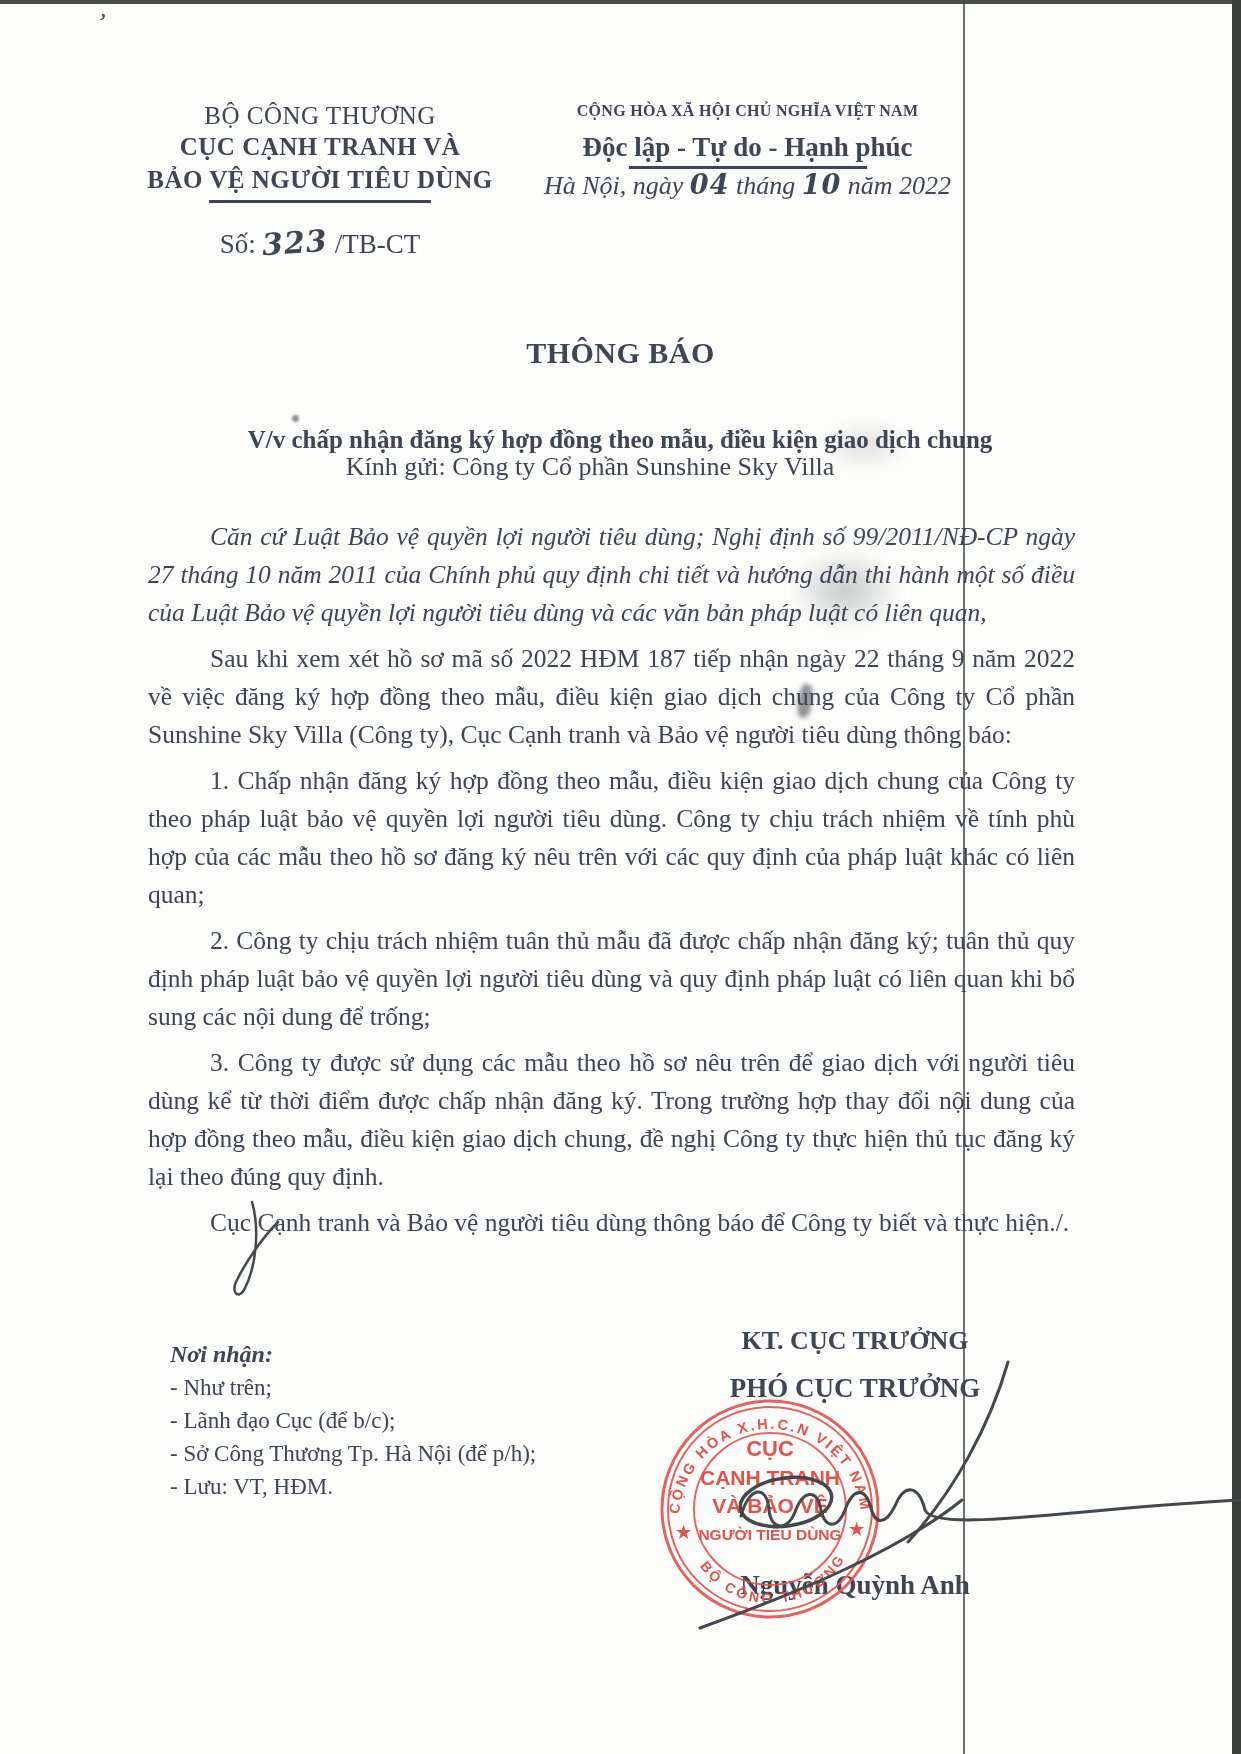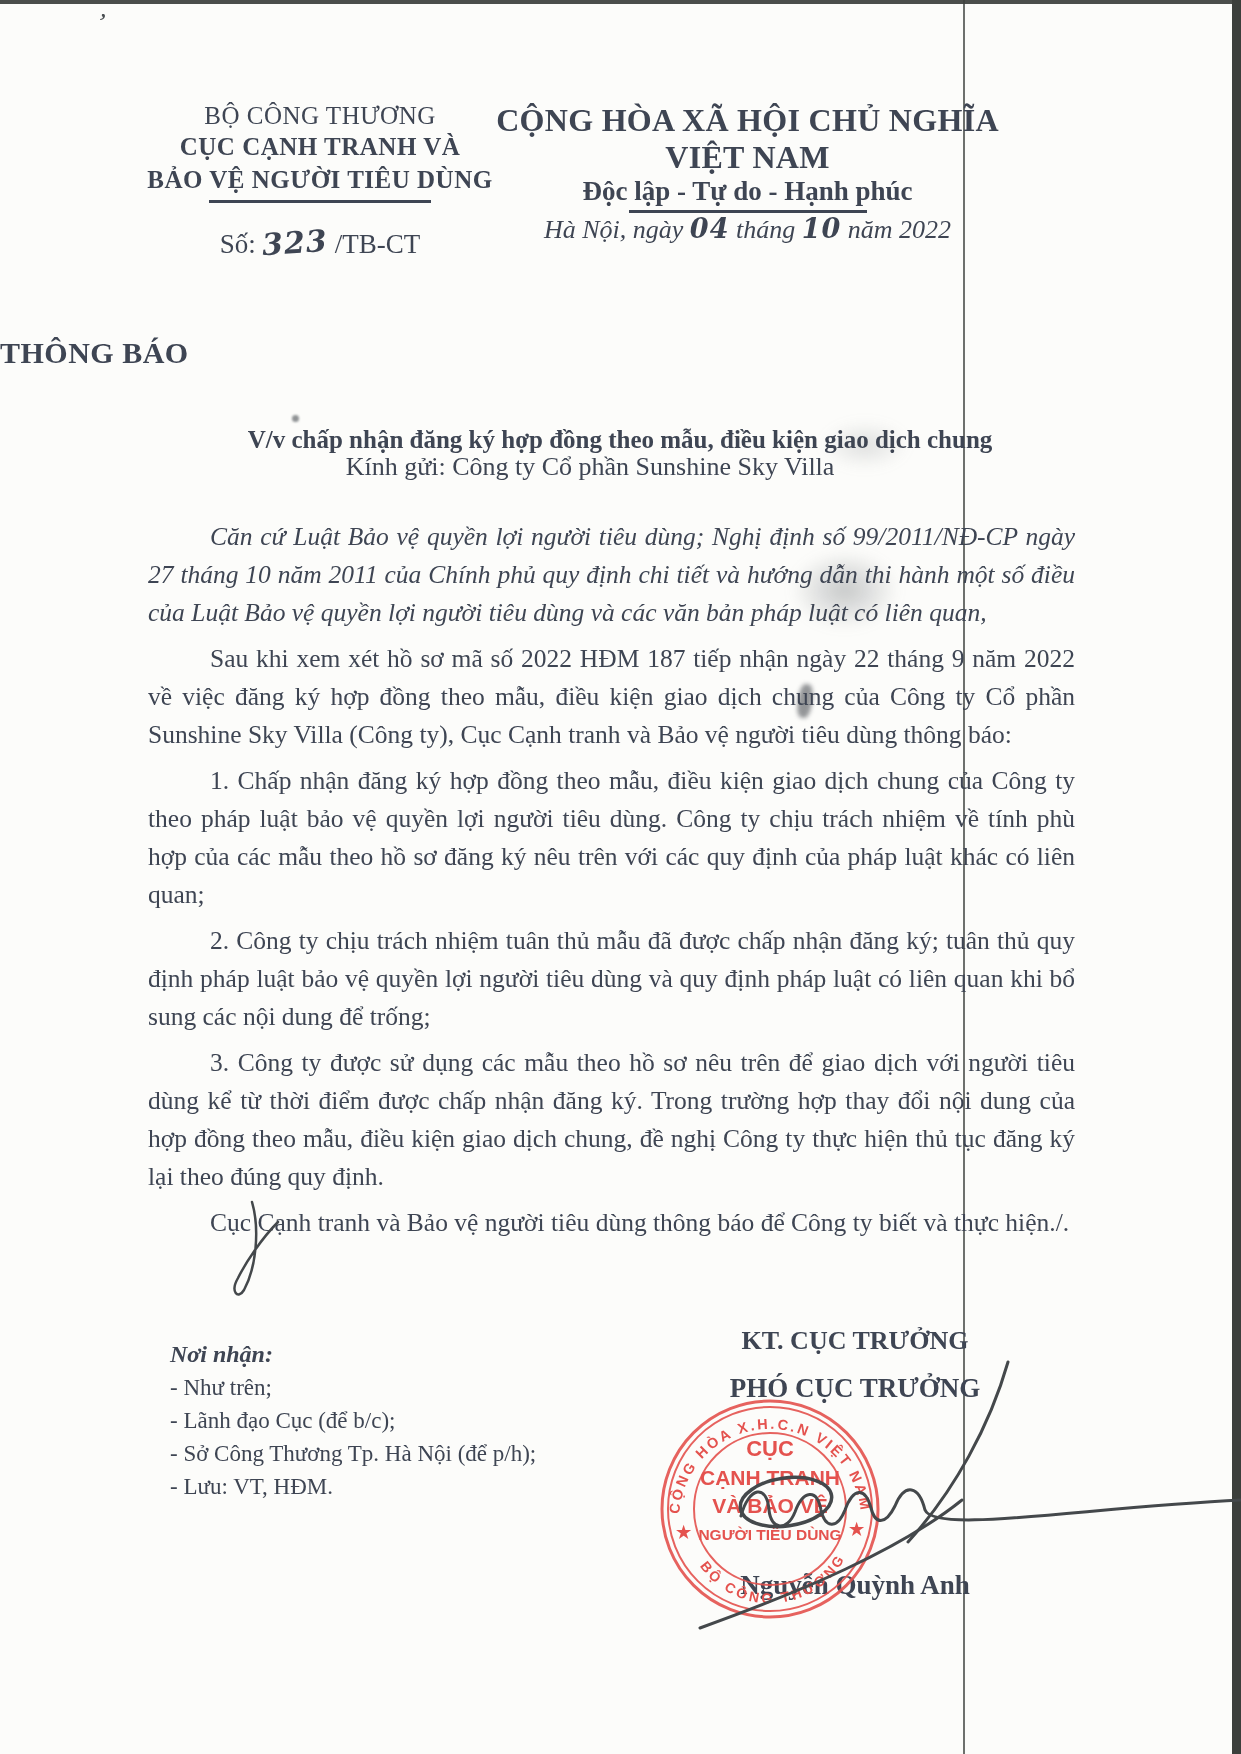--- a/index.html
+++ b/index.html
@@ -22,27 +22,27 @@
   .smudge.d{left:292px;top:415px;width:7px;height:7px;background:rgba(70,75,80,.6);filter:blur(1px);}
   
   .hdr-left{position:absolute;left:95px;top:102px;width:450px;text-align:center;}
   .hdr-left .l1{font-size:25px;letter-spacing:.5px;}
   .hdr-left .l2,.hdr-left .l3{font-size:25px;font-weight:bold;letter-spacing:.5px;line-height:33px;}
   .hdr-left .rule{width:222px;height:3px;background:#3e4553;margin:4px auto 0 auto;}
   .so-line{margin-top:22px;font-size:27px;}
   .hand{font-family:"DejaVu Serif", serif;font-style:italic;font-weight:bold;letter-spacing:1px;}
   .so-num{display:inline-block;transform:rotate(-4deg);font-size:30px;}
   .hdr-right{position:absolute;left:495px;top:102px;width:505px;text-align:center;}
-  .hdr-right .l1{font-size:32px;font-weight:bold;letter-spacing:.3px;}
-  .hdr-right .l2{font-size:27px;font-weight:bold;margin-top:0;}
+  .hdr-right .l1{font-size:16px;font-weight:bold;letter-spacing:.3px;}
+  .hdr-right .l2{font-size:27px;font-weight:bold;margin-top:12px;}
   .hdr-right .rule{width:238px;height:3px;background:#3e4553;margin:3px auto 0 auto;}
   .date-line{font-size:26px;font-style:italic;}
   .date-line .hand{font-size:27px;}
   
-  .doc-title{position:absolute;left:0;top:336px;width:1241px;font-size:30px;font-weight:bold;letter-spacing:.5px;}
+  .doc-title{position:absolute;left:0;top:336px;width:1241px;text-align:center;font-size:30px;font-weight:bold;letter-spacing:.5px;}
   .doc-subtitle{position:absolute;left:90px;top:378px;width:1060px;text-align:center;font-size:25px;font-weight:bold;margin-top:48px;}
   .recipient{position:absolute;left:0;top:452px;width:1180px;text-align:center;font-size:26px;}
   
   .body-text{position:absolute;left:148px;top:518px;width:944px;font-size:25.5px;line-height:38px;text-align:justify;}
   .body-text p{margin:0 17px 8px 0;text-indent:62px;}
   .body-text p.preamble{font-style:italic;}
   
   .noi-nhan{position:absolute;left:170px;top:1338px;font-size:23px;line-height:33px;}
   .noi-nhan .label{font-weight:bold;font-style:italic;font-size:24px;}
   .sig-block{position:absolute;left:660px;top:1326px;width:390px;text-align:center;}

